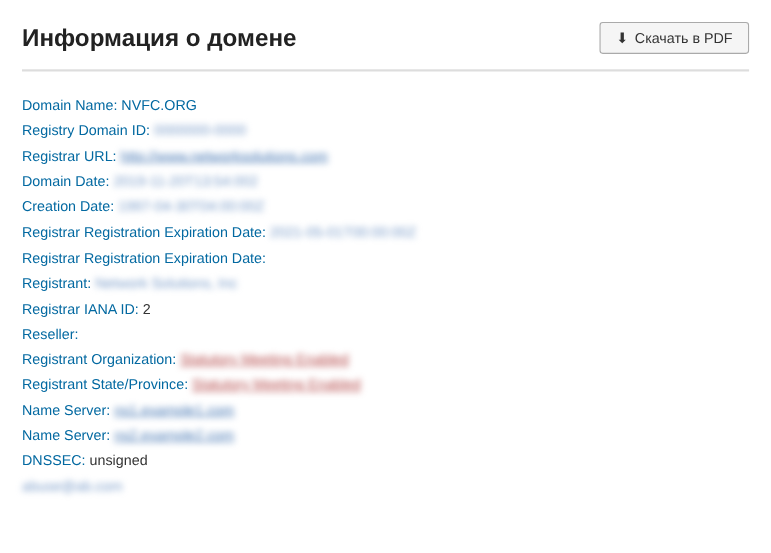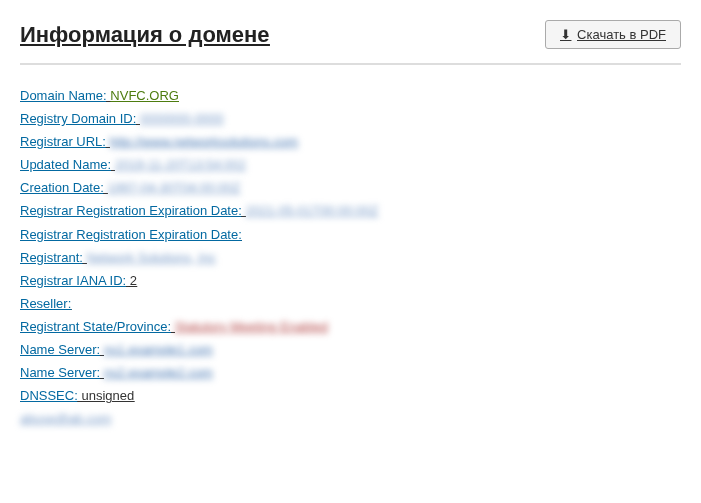--- a/index.html
+++ b/index.html
@@ -1,19 +1,18 @@
 <!DOCTYPE html>
 <html><head>
   <meta charset="utf-8">
   <style>
     * {
       box-sizing: border-box;
       margin: 0;
       padding: 0;
-      text-decoration: underline;
     }
 
     body {
       font-family: Arial, sans-serif;
       background: #fff;
       color: #333;
       width: 701px;
       min-height: 503px;
       padding: 20px;
     }
@@ -87,44 +86,45 @@
 
     .value-link-red {
       color: #b54a4a;
       filter: blur(3px);
       display: inline-block;
       text-decoration: underline;
       user-select: none;
     }
 
     .domain-name {
-      color: #4d7c0f;
+      color: #0369a1;
       font-weight: normal;
     }
   </style>
 </head>
 <body>
 
 <div class="header">
   <h1 class="page-title">Информация о домене</h1>
   <button class="pdf-button">
     <span class="download-icon">⬇</span>
     <span>Скачать в PDF</span>
   </button>
 </div>
 
 <div class="whois-content" id="whois-container">
 <span class="whois-row"><span class="label">Domain Name:</span> <span class="domain-name value-plain">NVFC.ORG</span></span>
     <span class="whois-row"><span class="label">Registry Domain ID:</span> <span class="value-blur">0000000-0000</span></span>
     <span class="whois-row"><span class="label">Registrar URL:</span> <span class="value-link">http://www.networksolutions.com</span></span>
-    <span class="whois-row"><span class="label">Updated Name:</span> <span class="value-blur">2019-11-20T13:54:002</span></span>
+    <span class="whois-row"><span class="label">Domain Date:</span> <span class="value-blur">2019-11-20T13:54:002</span></span>
     <span class="whois-row"><span class="label">Creation Date:</span> <span class="value-blur">1997-04-30T04:00:00Z</span></span>
     <span class="whois-row"><span class="label">Registrar Registration Expiration Date:</span> <span class="value-blur">2021-05-01T00:00:00Z</span></span>
     <span class="whois-row"><span class="label">Registrar Registration Expiration Date:</span></span>
     <span class="whois-row"><span class="label">Registrant:</span> <span class="value-blur">Network Solutions, Inc</span></span>
     <span class="whois-row"><span class="label">Registrar IANA ID:</span> <span class="value-plain">2</span></span>
     <span class="whois-row"><span class="label">Reseller:</span></span>
+    <span class="whois-row"><span class="label">Registrant Organization:</span> <span class="value-link-red">Statutory Meeting Enabled</span></span>
     <span class="whois-row"><span class="label">Registrant State/Province:</span> <span class="value-link-red">Statutory Meeting Enabled</span></span>
     <span class="whois-row"><span class="label">Name Server:</span> <span class="value-link">ns1.example1.com</span></span>
     <span class="whois-row"><span class="label">Name Server:</span> <span class="value-link">ns2.example2.com</span></span>
     <span class="whois-row"><span class="label">DNSSEC:</span> <span class="value-plain">unsigned</span></span>
     <span class="whois-row"> <span class="value-blur">abuse@ab.com</span></span>
   </div>
 
 </body></html>

